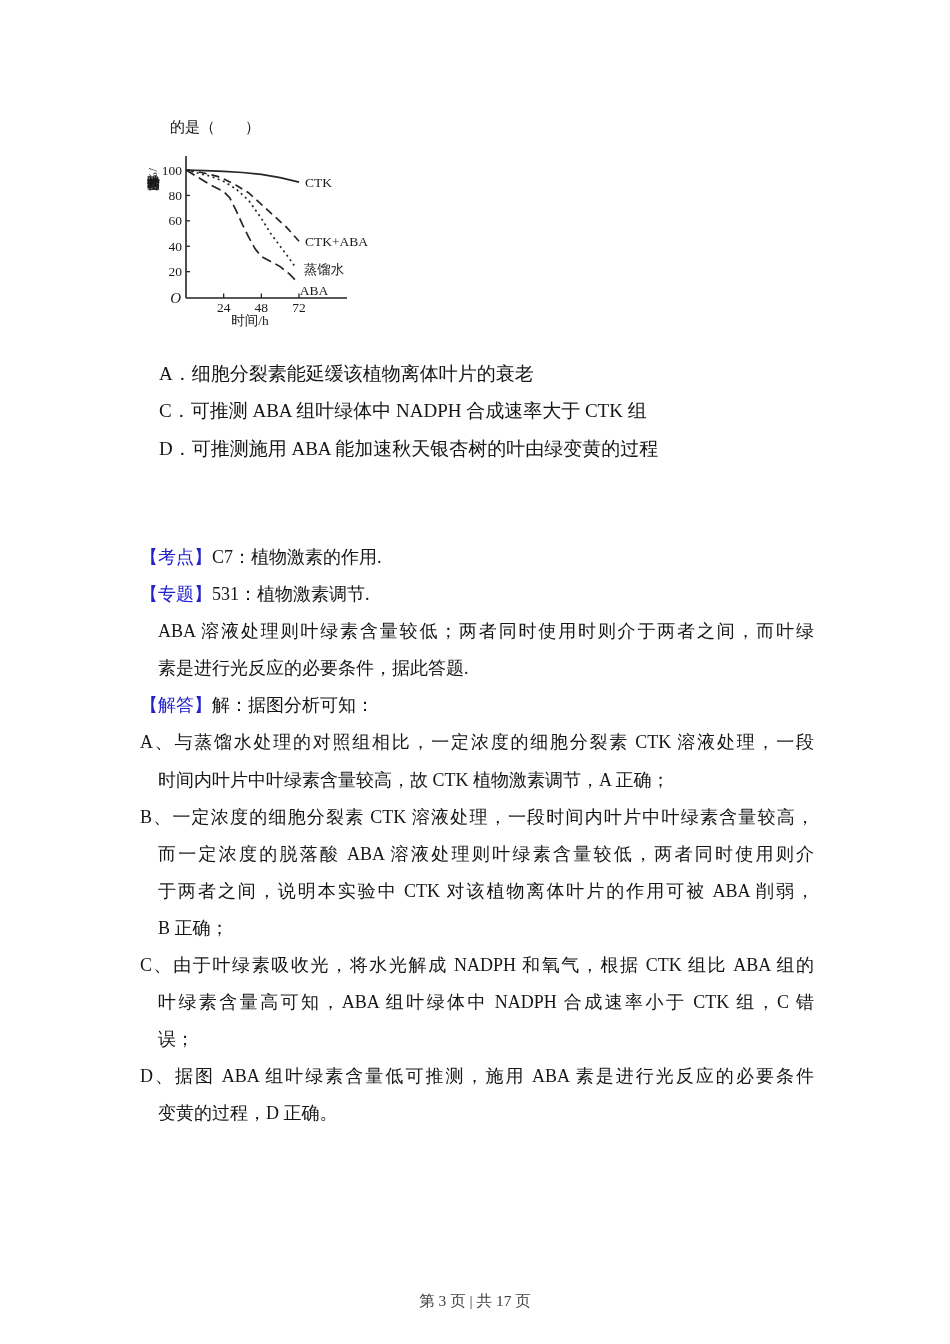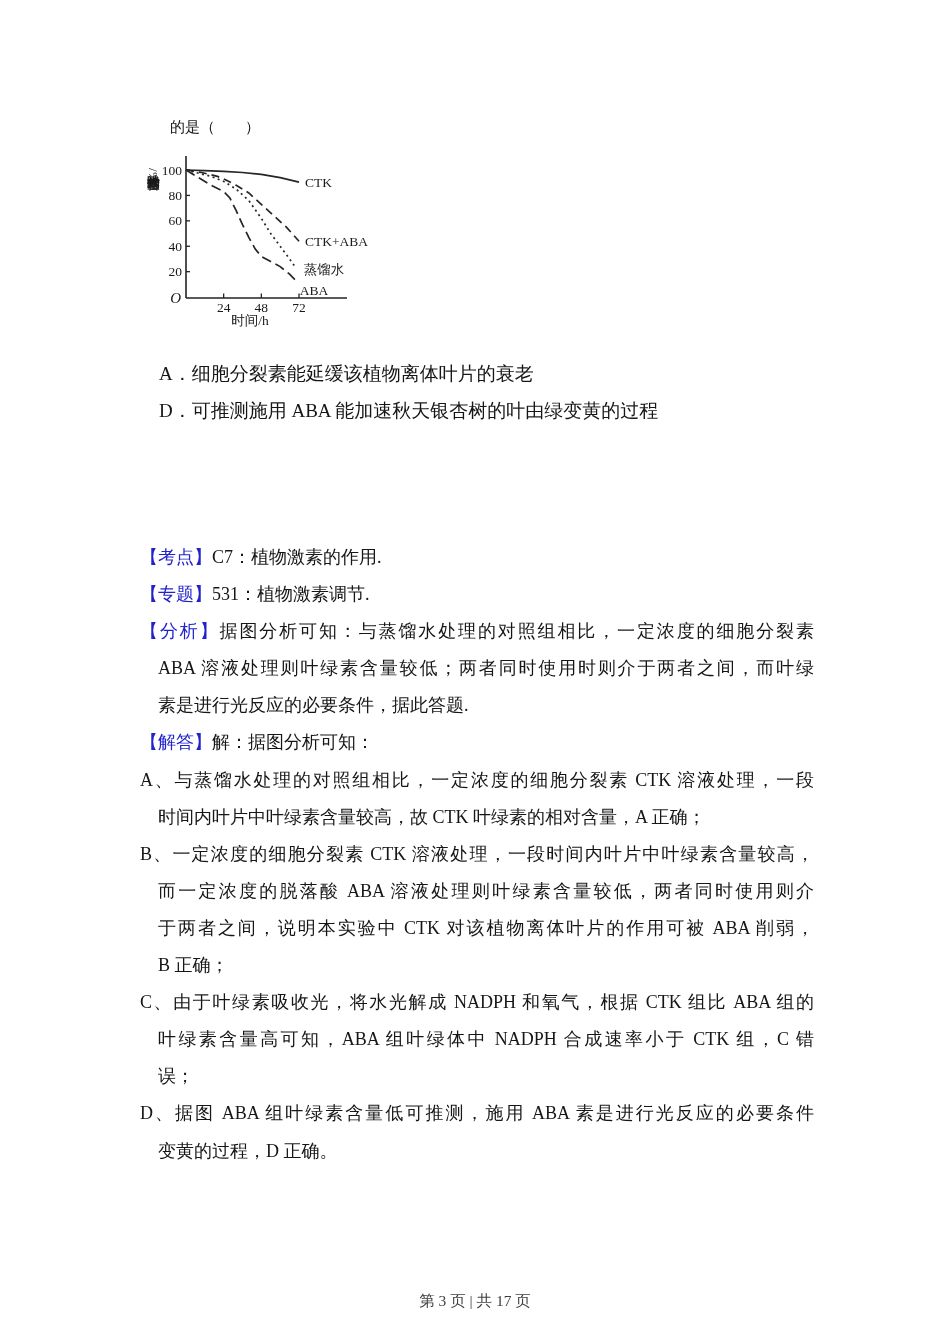--- a/index.html
+++ b/index.html
@@ -74,32 +74,32 @@
         <polyline class="curve" points="46.0,20.0 58.6,27.6 71.1,35.3 83.7,41.6 89.9,48.0 96.2,60.7 102.5,74.7 108.8,87.4 115.1,98.8 121.3,106.4 130.7,111.5 140.2,116.6 149.6,124.2 155.9,130.6" stroke-dasharray="10,5"></polyline>
         <text class="series-label" x="159.858" y="141.577">ABA</text>
       </g>
     <text class="origin-label" x="41" y="153" text-anchor="end">O</text>
     <text class="axis-title" x="110" y="175" text-anchor="middle">时间/h</text>
   </svg>
 </div>
 
 <div class="options" id="options">
     <div class="option-line">A．细胞分裂素能延缓该植物离体叶片的衰老</div>
+    <div class="option-line">C．可推测 ABA 组叶绿体中 NADPH 合成速率大于 CTK 组</div>
     <div class="option-line">D．可推测施用 ABA 能加速秋天银杏树的叶由绿变黄的过程</div>
   </div>
 
 <div class="solution" id="solution">
     <div class="sol-line"><span class="tag">【考点】</span>C7：植物激素的作用.</div>
     <div class="sol-line"><span class="tag">【专题】</span>531：植物激素调节.</div>
-    <div class="sol-line just"><span class="tag">【分析】</span>据图分析可知：与蒸馏水处理的对照组相比，一定浓度的细胞分裂素</div>
     <div class="sol-line ind just">ABA 溶液处理则叶绿素含量较低；两者同时使用时则介于两者之间，而叶绿</div>
     <div class="sol-line ind">素是进行光反应的必要条件，据此答题.</div>
     <div class="sol-line"><span class="tag">【解答】</span>解：据图分析可知：</div>
     <div class="sol-line just">A、与蒸馏水处理的对照组相比，一定浓度的细胞分裂素 CTK 溶液处理，一段</div>
-    <div class="sol-line ind">时间内叶片中叶绿素含量较高，故 CTK 叶绿素的相对含量，A 正确；</div>
+    <div class="sol-line ind">时间内叶片中叶绿素含量较高，故 CTK 植物激素调节，A 正确；</div>
     <div class="sol-line just">B、一定浓度的细胞分裂素 CTK 溶液处理，一段时间内叶片中叶绿素含量较高，</div>
     <div class="sol-line ind just">而一定浓度的脱落酸 ABA 溶液处理则叶绿素含量较低，两者同时使用则介</div>
     <div class="sol-line ind just">于两者之间，说明本实验中 CTK 对该植物离体叶片的作用可被 ABA 削弱，</div>
     <div class="sol-line ind">B 正确；</div>
     <div class="sol-line just">C、由于叶绿素吸收光，将水光解成 NADPH 和氧气，根据 CTK 组比 ABA 组的</div>
     <div class="sol-line ind just">叶绿素含量高可知，ABA 组叶绿体中 NADPH 合成速率小于 CTK 组，C 错</div>
     <div class="sol-line ind">误；</div>
     <div class="sol-line just">D、据图 ABA 组叶绿素含量低可推测，施用 ABA 素是进行光反应的必要条件</div>
     <div class="sol-line ind">变黄的过程，D 正确。</div>
   </div>

